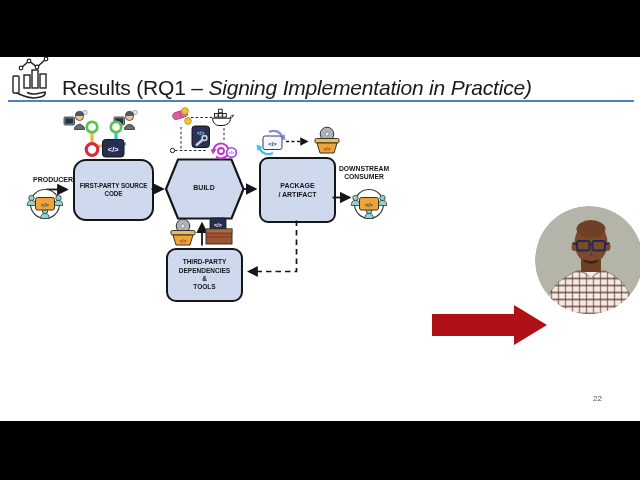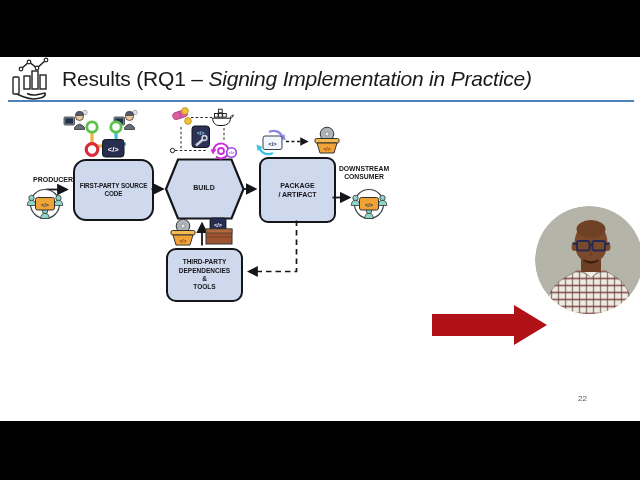--- a/index.html
+++ b/index.html
@@ -1,38 +1,38 @@
 <!DOCTYPE html>
 <html><head>
 <meta charset="utf-8">
 <style>
   html,body{margin:0;padding:0;background:#000;}
   .stage{position:relative;width:640px;height:480px;background:#fff;overflow:hidden;
          font-family:"Liberation Sans",sans-serif;}
   .bar{position:absolute;left:0;width:640px;background:#000;}
   .bar.top{top:0;height:57px;}
   .bar.bottom{top:421px;height:59px;}
-  .title-row{position:absolute;left:12px;top:58px;height:42px;display:flex;align-items:center;gap:4px;}
+  .title-row{position:absolute;left:12px;top:58px;height:42px;display:flex;align-items:flex-end;gap:4px;}
   .title-text{font-size:21px;color:#1a1a1a;letter-spacing:-0.2px;white-space:nowrap;}
   .title-text .it{font-style:italic;}
   .underline{position:absolute;left:8px;top:100px;width:626px;height:2px;background:#4f81bd;}
   .box{position:absolute;background:#cfd9ed;border:2px solid #15161a;display:flex;align-items:center;
        justify-content:center;text-align:center;font-weight:bold;color:#15161a;white-space:pre-line;
        line-height:1.3;z-index:1;}
   .box.fp{left:73px;top:159px;width:77px;height:58px;border-radius:13px;font-size:6.3px;letter-spacing:-0.1px;}
   .box.pk{left:259px;top:157px;width:73px;height:62px;border-radius:9px;font-size:7px;}
   .box.tp{left:166px;top:248px;width:73px;height:50px;border-radius:10px;font-size:6.5px;}
   .diag-label{position:absolute;font-weight:bold;color:#15161a;text-align:center;white-space:pre-line;
               line-height:1.25;z-index:3;}
   .lbl-producer{left:27px;top:176px;width:52px;font-size:7px;}
   .lbl-build{left:170px;top:160px;width:68px;height:57px;font-size:7px;display:flex;align-items:center;justify-content:center;}
   .lbl-downstream{left:332px;top:165px;width:64px;font-size:6.8px;}
   .overlay-svg{position:absolute;left:0;top:0;z-index:2;pointer-events:none;}
   .webcam{position:absolute;left:534px;top:205px;width:110px;height:110px;z-index:4;}
-  .pagenum{position:absolute;left:578px;top:394px;width:24px;font-size:8px;color:#555;z-index:5;text-align:left;}
+  .pagenum{position:absolute;left:578px;top:394px;width:24px;font-size:8px;color:#555;z-index:5;text-align:right;}
 </style>
 </head>
 <body>
 
 <div class="stage">
 
   <div style="position:absolute;left:0;top:57px;width:640px;height:364px;background:#fff;"></div>
 
   <div class="title-row">
     <svg width="46" height="44" viewBox="0 0 46 44">

